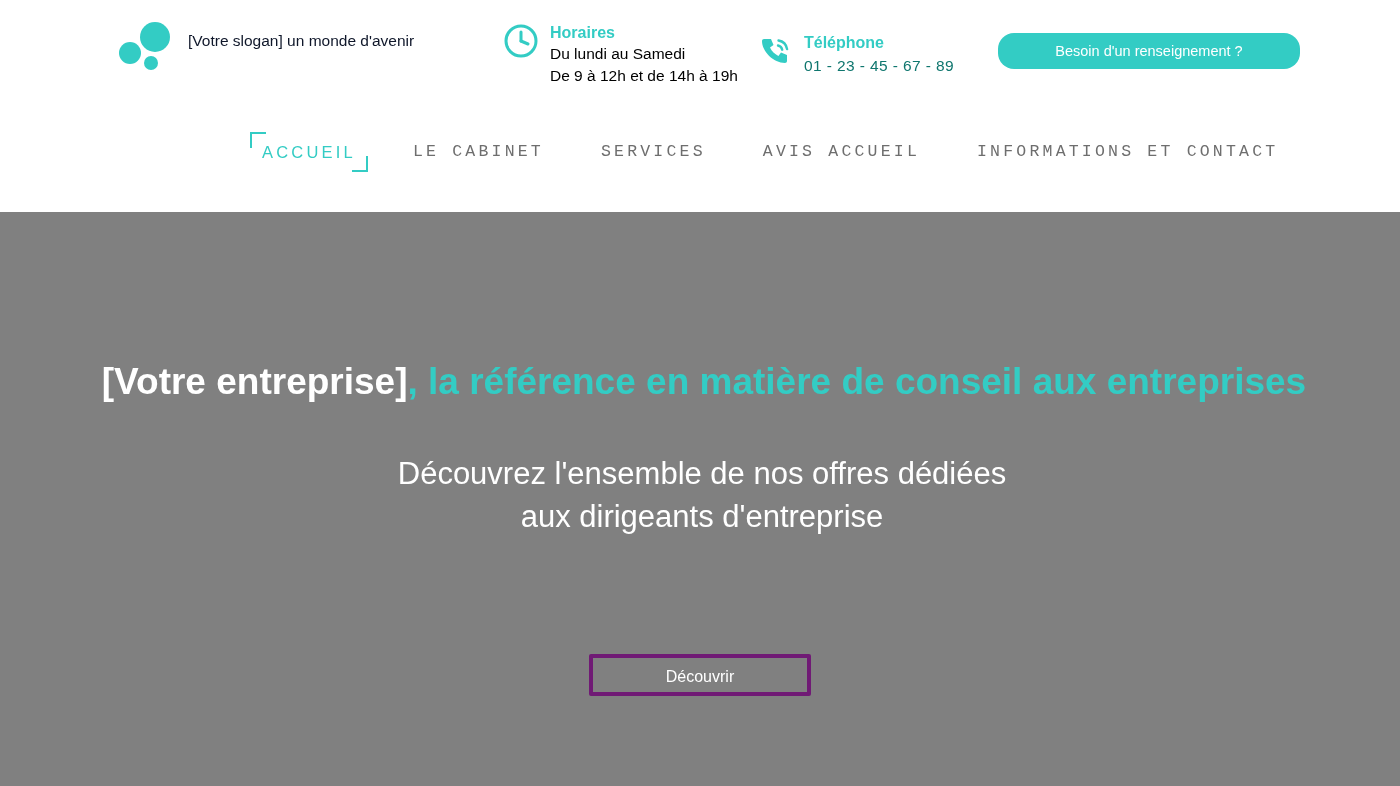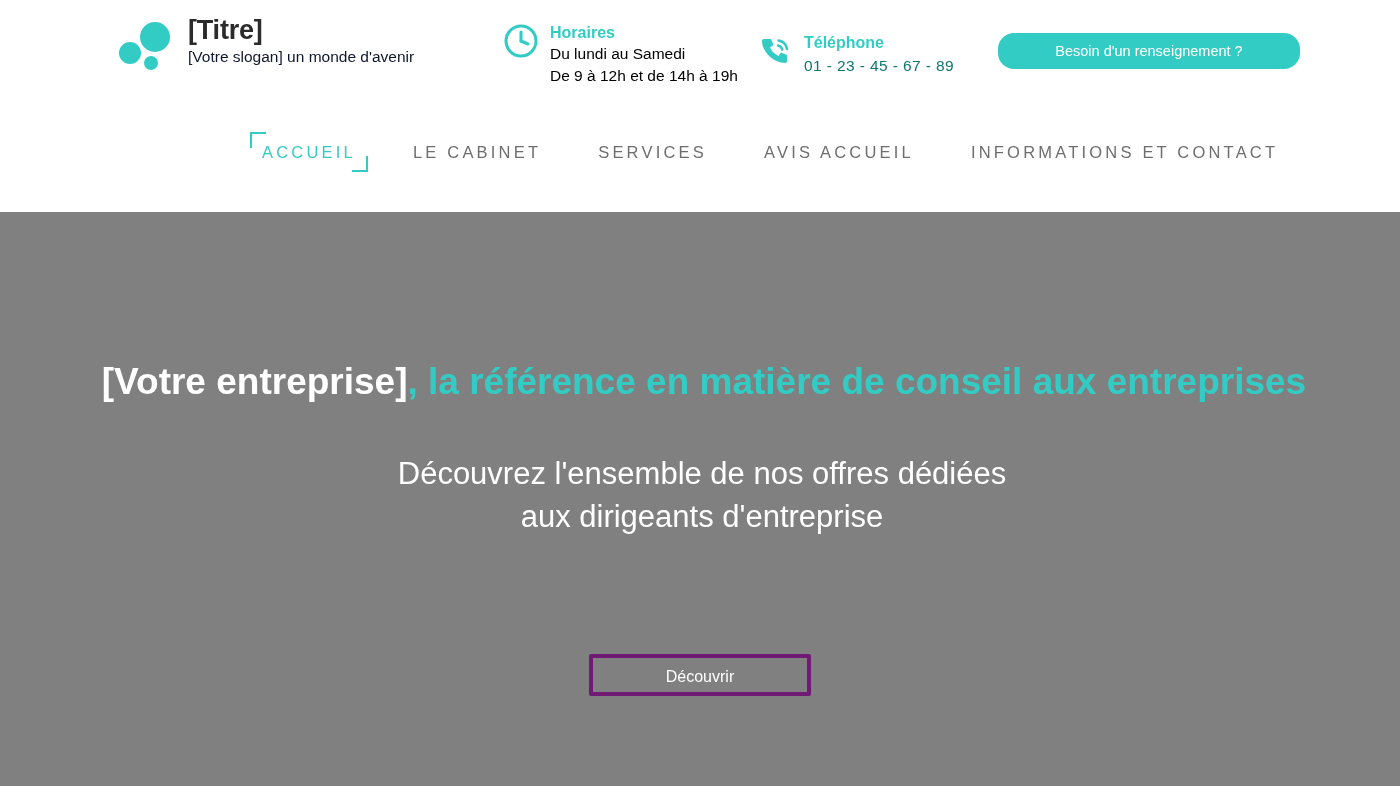--- a/index.html
+++ b/index.html
@@ -162,21 +162,21 @@
     position: relative;
     color: #6e6e6e;
     font-size: 16.5px;
     letter-spacing: 3.2px;
     line-height: 24px;
     white-space: nowrap;
     cursor: pointer;
     padding: 8px 0;
   }
 
-  .nav-item + .nav-item { margin-left: 57px; }
+  .nav-item + .nav-item { margin-left: 57px; font-family: Liberation Mono, monospace; }
 
   .nav-item.is-active {
     color: #33ccc4;
   }
 
   .nav-item.is-active::before,
   .nav-item.is-active::after {
     content: "";
     position: absolute;
     width: 14px;
@@ -261,21 +261,20 @@
 
     <div class="header-top">
 
       <div class="brand">
         <div class="brand-logo">
           <span class="dot dot-big"></span>
           <span class="dot dot-mid"></span>
           <span class="dot dot-small"></span>
         </div>
         <div class="brand-text">
-          <div class="brand-title">[Titre]</div>
           <div class="brand-slogan">[Votre slogan] un monde d'avenir</div>
         </div>
       </div>
 
       <div class="info-block info-hours">
         <span class="info-icon">
           <svg viewBox="0 0 38 38" aria-hidden="true">
             <circle cx="19" cy="19" r="15" fill="none" stroke="#33ccc4" stroke-width="3"></circle>
             <line x1="19" y1="19" x2="19" y2="10" stroke="#33ccc4" stroke-width="3" stroke-linecap="round"></line>
             <line x1="19" y1="19" x2="26" y2="22" stroke="#33ccc4" stroke-width="3" stroke-linecap="round"></line>

